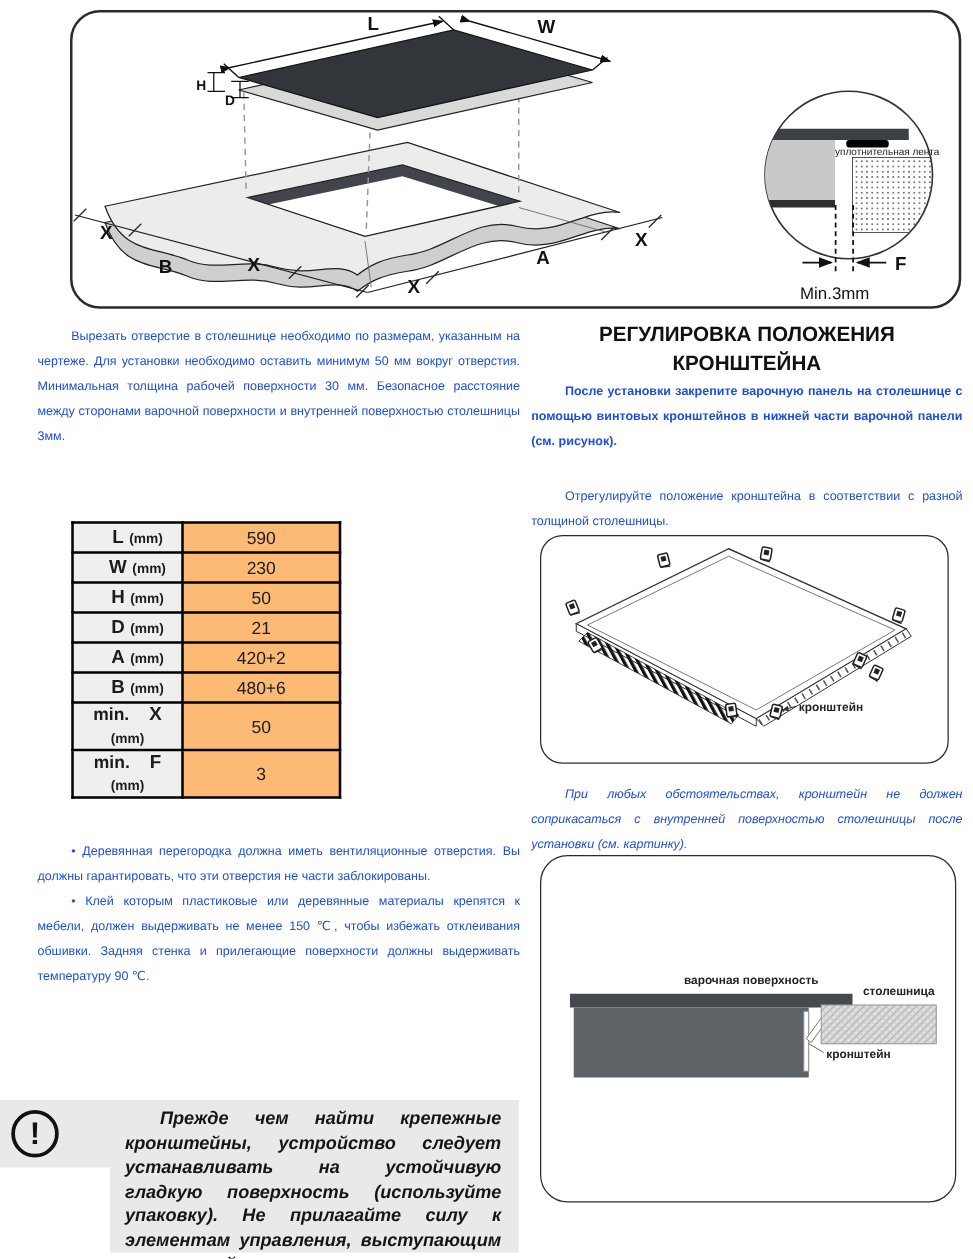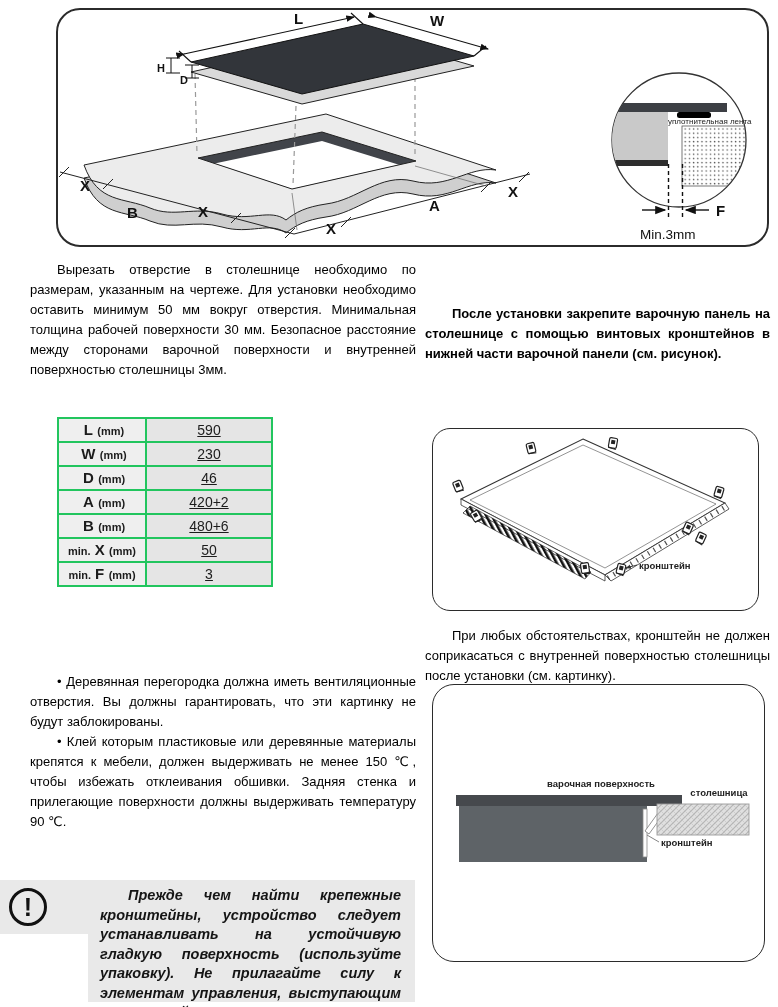--- a/index.html
+++ b/index.html
@@ -2,38 +2,38 @@
 <html><head>
 <meta charset="utf-8">
 <style>
   html,body{margin:0;padding:0;background:#fff;}
   .page{position:relative;width:778px;height:1007px;background:#ffffff;overflow:hidden;
         font-family:"Liberation Sans","DejaVu Sans",sans-serif;color:#1c1c1c;}
   .figframe{position:absolute;border:2px solid #2b2b2b;background:#fff;box-sizing:border-box;}
   #fig-cutout{left:56px;top:8px;width:713px;height:239px;border-radius:24px;}
   #fig-brackets{left:432px;top:428px;width:327px;height:183px;border-radius:18px;border-width:1.6px;}
   #fig-section{left:432px;top:684px;width:333px;height:278px;border-radius:22px;border-width:1.6px;}
-  .para{position:absolute;text-align:justify;font-size:13px;line-height:20px;color:#000000;}
+  .para{position:absolute;text-align:justify;font-size:10px;line-height:20px;color:#1d4ed8;}
   .indent{text-indent:27px;}
   .para p{margin:0;text-indent:27px;}
   #p-intro{left:30px;top:260px;width:386px;}
   #bullets{left:30px;top:672px;width:386px;}
   #r-heading{position:absolute;left:425px;top:257px;width:345px;text-align:center;
              font-weight:bold;font-size:16.5px;line-height:23px;color:#111;}
   #r-p1{left:425px;top:304px;width:345px;font-weight:bold;}
   #r-p2{left:425px;top:388px;width:345px;}
-  #r-p3{left:425px;top:626px;width:345px;}
+  #r-p3{left:425px;top:626px;width:345px;font-style:italic;}
   
   #dims-table{position:absolute;left:57px;top:417px;border-collapse:collapse;}
-  #dims-table td{border:2px solid #22c55e;height:22px;padding:0 4px;text-align:center;vertical-align:middle;}
+  #dims-table td{border:2px solid #000000;height:22px;padding:0 4px;text-align:center;vertical-align:middle;}
   #dims-table td.lbl{width:78px;background:#efefef;font-weight:bold;}
-  #dims-table td.val{width:116px;background:#e5e5e5;font-size:14px;text-decoration:underline;}
+  #dims-table td.val{width:116px;background:#fdba74;font-size:14px;}
   .ltr{font-size:15px;font-weight:bold;}
   .unit{font-size:11px;font-weight:bold;}
-  .pre{font-size:11px;font-weight:bold;margin-right:4px;}
+  .pre{font-size:14px;font-weight:bold;margin-right:16px;}
   
   #warn-icon-box{position:absolute;left:0;top:880px;width:88px;height:54px;background:#e9e9e9;}
   .warn-circle{position:absolute;left:9px;top:8px;width:32px;height:32px;border:3px solid #111;
                border-radius:50%;display:flex;align-items:center;justify-content:center;
                font-weight:bold;font-size:25px;line-height:1;color:#111;}
   #warn-box{position:absolute;left:88px;top:880px;width:327px;height:122px;background:#e9e9e9;box-sizing:border-box;
             padding:6px 14px 0 12px;}
   #warn-box .wtext{font-weight:bold;font-style:italic;font-size:14.5px;line-height:19.5px;
                    text-align:justify;text-indent:28px;color:#151515;}
   svg text{font-family:"Liberation Sans","DejaVu Sans",sans-serif;}
@@ -152,22 +152,26 @@
     <tbody>
       <tr>
           <td class="lbl"><span class="pre"></span><span class="ltr">L</span> <span class="unit">(mm)</span></td>
           <td class="val">590</td>
         </tr>
       <tr>
           <td class="lbl"><span class="pre"></span><span class="ltr">W</span> <span class="unit">(mm)</span></td>
           <td class="val">230</td>
         </tr>
       <tr>
+          <td class="lbl"><span class="pre"></span><span class="ltr">H</span> <span class="unit">(mm)</span></td>
+          <td class="val">50</td>
+        </tr>
+      <tr>
           <td class="lbl"><span class="pre"></span><span class="ltr">D</span> <span class="unit">(mm)</span></td>
-          <td class="val">46</td>
+          <td class="val">21</td>
         </tr>
       <tr>
           <td class="lbl"><span class="pre"></span><span class="ltr">A</span> <span class="unit">(mm)</span></td>
           <td class="val">420+2</td>
         </tr>
       <tr>
           <td class="lbl"><span class="pre"></span><span class="ltr">B</span> <span class="unit">(mm)</span></td>
           <td class="val">480+6</td>
         </tr>
       <tr>
@@ -175,32 +179,37 @@
           <td class="val">50</td>
         </tr>
       <tr>
           <td class="lbl"><span class="pre">min.</span><span class="ltr">F</span> <span class="unit">(mm)</span></td>
           <td class="val">3</td>
         </tr>
     </tbody>
   </table>
 
   <div class="para" id="bullets">
-    <p>• Деревянная перегородка должна иметь вентиляционные отверстия. Вы должны гарантировать, что эти картинку не будут заблокированы.</p>
+    <p>• Деревянная перегородка должна иметь вентиляционные отверстия. Вы должны гарантировать, что эти отверстия не части заблокированы.</p>
     <p>• Клей которым пластиковые или деревянные материалы крепятся к мебели, должен выдерживать не менее 150 ℃, чтобы избежать отклеивания обшивки. Задняя стенка и прилегающие поверхности должны выдерживать температуру 90 ℃.</p>
   </div>
 
   <div id="warn-icon-box">
     <div class="warn-circle">!</div>
   </div>
   <div id="warn-box">
     <div class="wtext">Прежде чем найти крепежные кронштейны, устройство следует устанавливать на устойчивую гладкую поверхность (используйте упаковку). Не прилагайте силу к элементам управления, выступающим из варочной панели.</div>
   </div>
 
+  <div id="r-heading">
+    <div>РЕГУЛИРОВКА ПОЛОЖЕНИЯ</div>
+    <div>КРОНШТЕЙНА</div>
+  </div>
   <div class="para indent" id="r-p1">После установки закрепите варочную панель на столешнице с помощью винтовых кронштейнов в нижней части варочной панели (см. рисунок).</div>
+  <div class="para indent" id="r-p2">Отрегулируйте положение кронштейна в соответствии с разной толщиной столешницы.</div>
 
   <div class="figframe" id="fig-brackets">
     <svg width="324" height="180" viewBox="0 0 324 180">
       <defs>
         <pattern id="vent" width="5" height="12" patternUnits="userSpaceOnUse" patternTransform="rotate(-28)">
           <rect width="2.6" height="12" fill="#111"></rect>
         </pattern>
         <g id="brkdef">
           <rect x="-4" y="-5" width="8" height="10" rx="1.5" fill="#fff" stroke="#222" stroke-width="1.2"></rect>
           <rect x="-2" y="-3" width="4" height="4" fill="#222"></rect>

